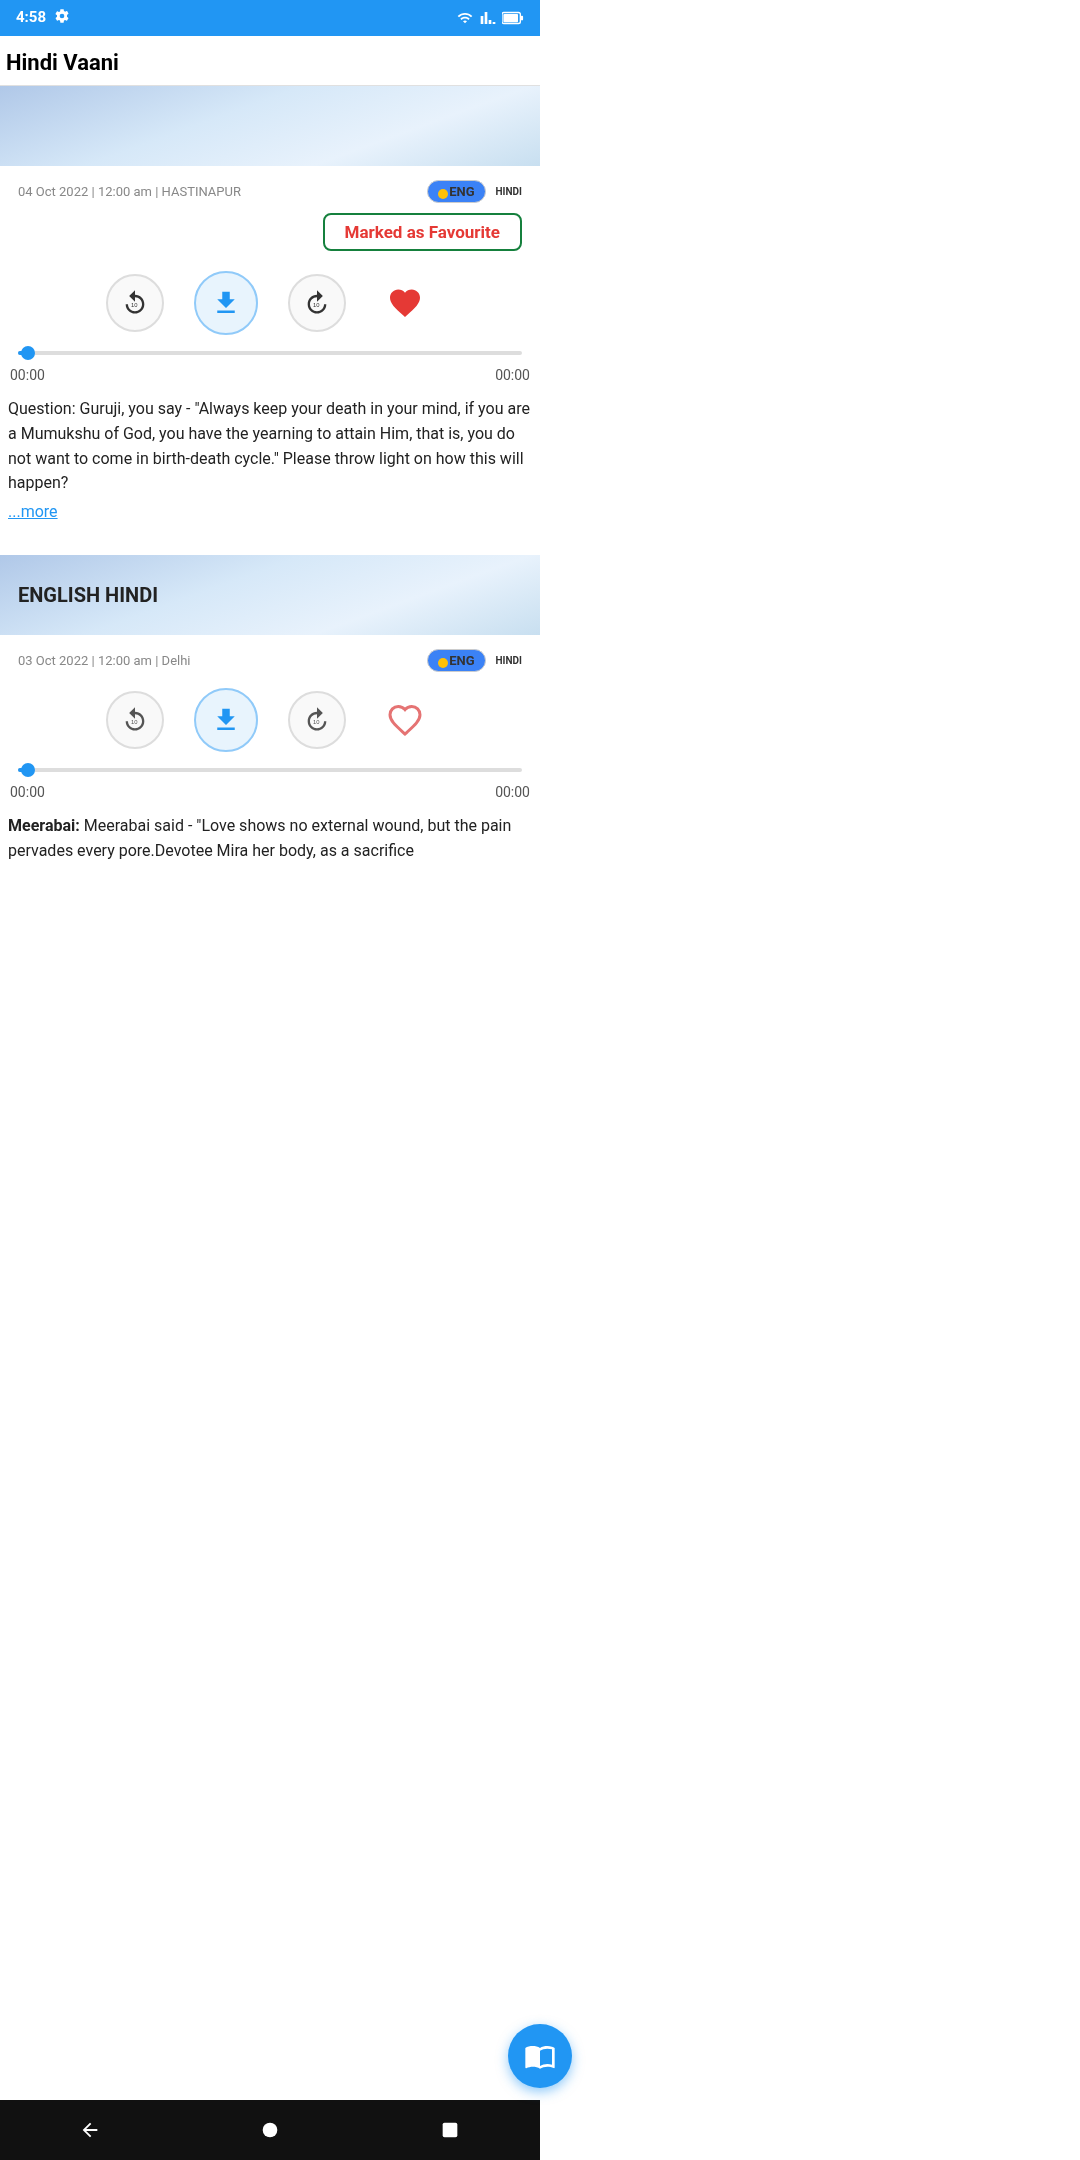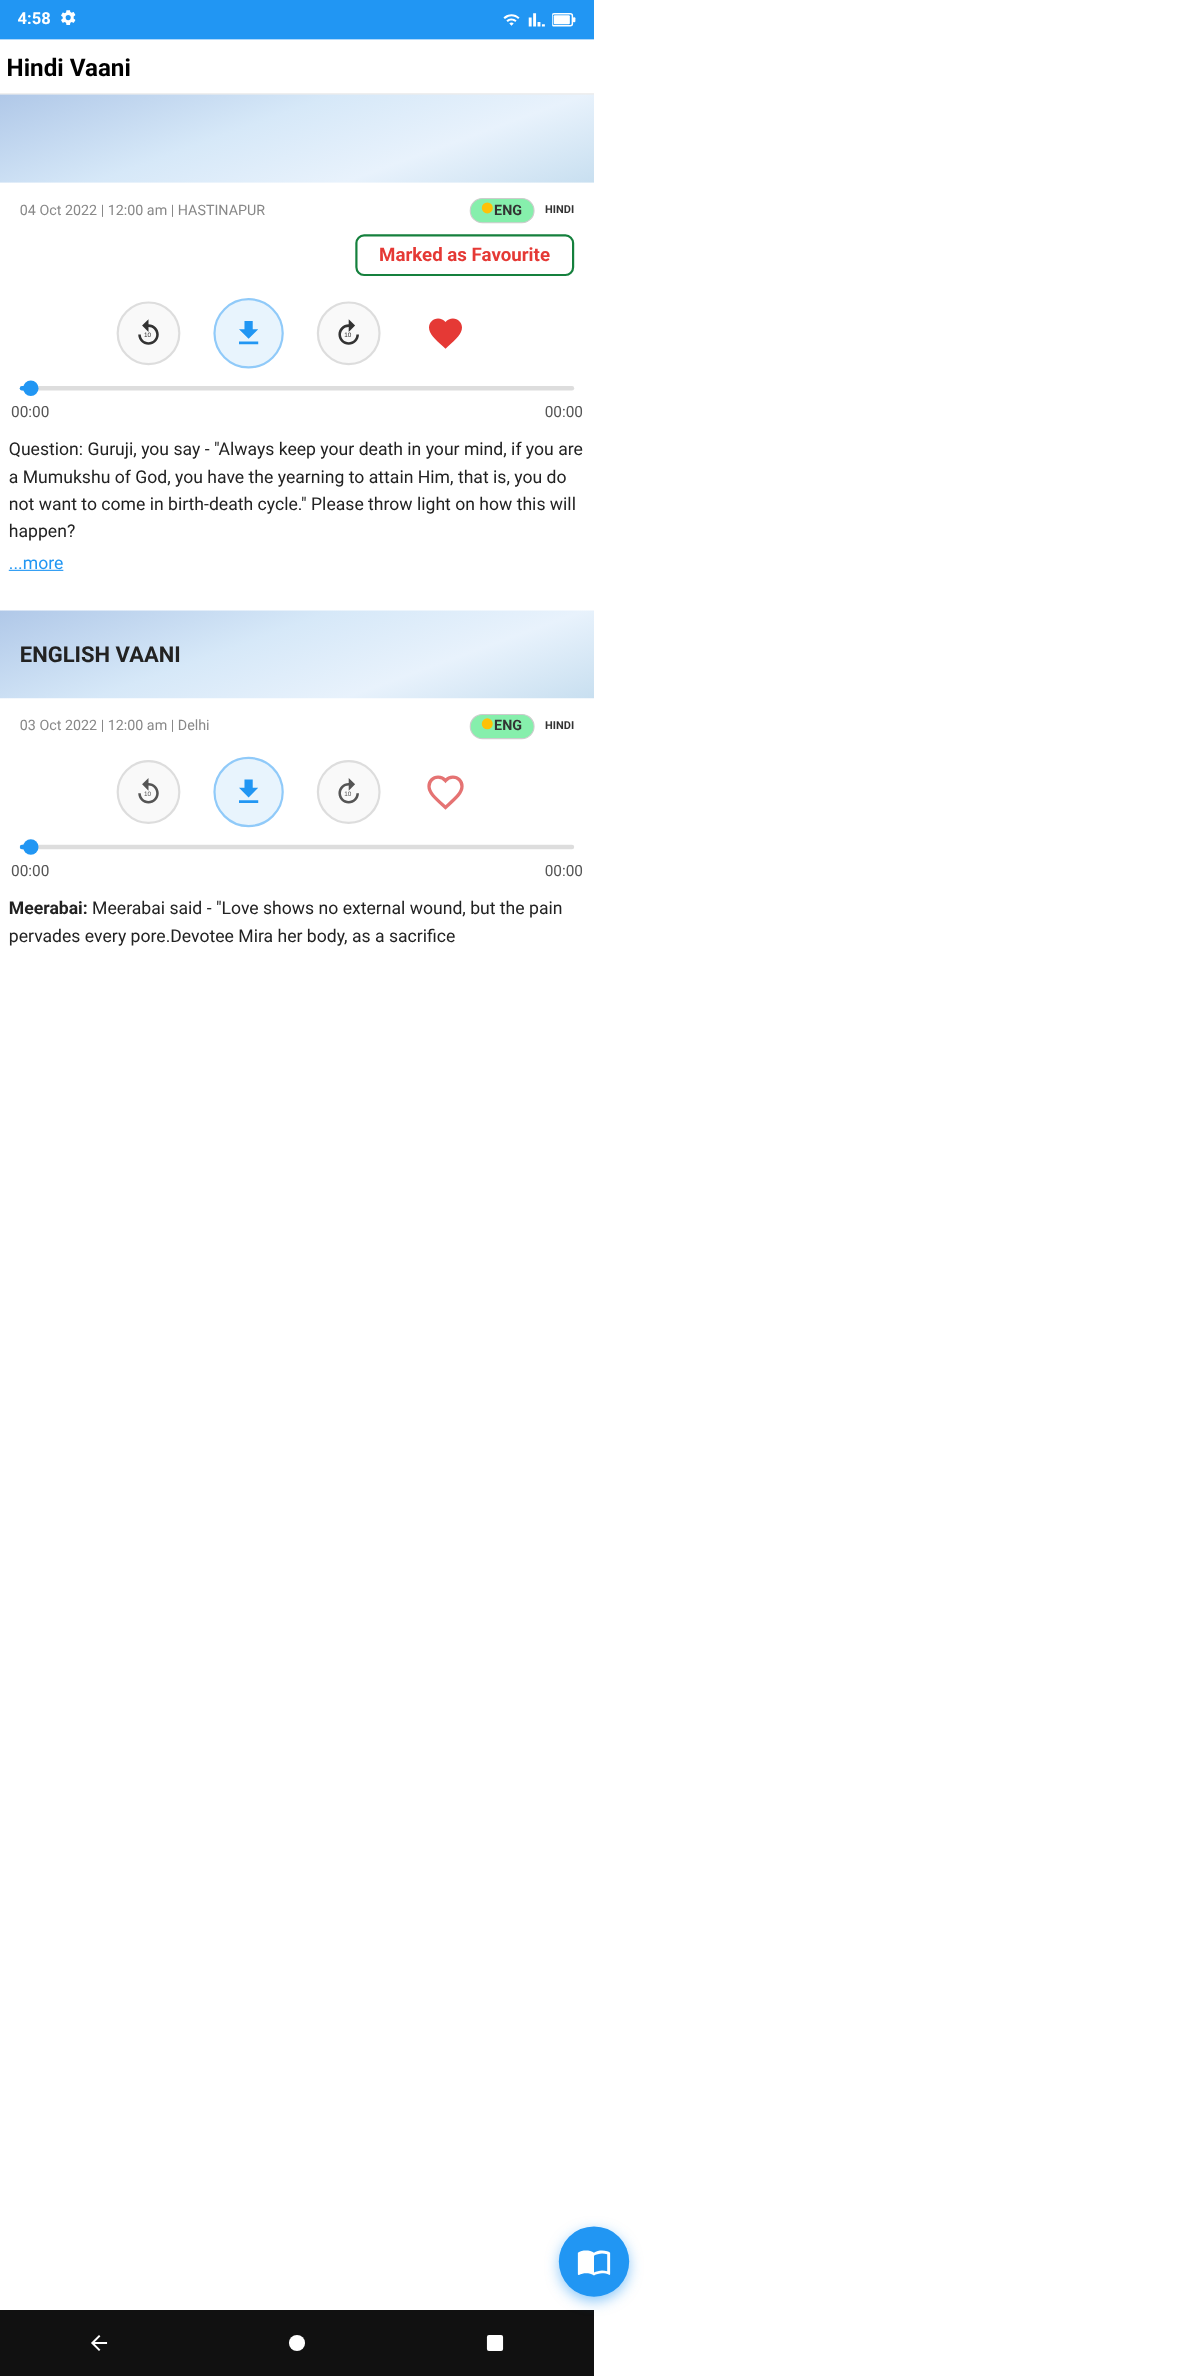--- a/index.html
+++ b/index.html
@@ -70,23 +70,23 @@
       font-size: 13px;
       color: #888;
     }
     .card-lang-row {
       display: flex;
       align-items: center;
       gap: 10px;
     }
     .lang-badge {
       display: flex;
-      align-items: flex-start;
+      align-items: flex-end;
       gap: 1px;
-      background: #86efac;
+      background: #3b82f6;
       border: 1px solid #ccc;
       border-radius: 20px;
       padding: 3px 10px;
       font-size: 13px;
       font-weight: bold;
       color: #333;
     }
     .lang-dot {
       width: 10px;
       height: 10px;
@@ -365,21 +365,21 @@
   </div>
 
   <div class="desc-block">
     <span>Question: Guruji, you say - "Always keep your death in your mind, if you are a Mumukshu of God, you have the yearning to attain Him, that is, you do not want to come in birth-death cycle."
 Please throw light on how this will happen?</span>
     <a class="more-link" href="#">...more</a>
   </div>
 </div>
 
 <div class="section-banner">
-  <span class="section-banner-title">ENGLISH VAANI</span>
+  <span class="section-banner-title">ENGLISH HINDI</span>
 </div>
 
 <div class="second-card">
   <div class="card-meta">
     <span class="card-date">03 Oct 2022 | 12:00 am | Delhi</span>
     <div class="card-lang-row">
       <div class="lang-badge">
         <span class="lang-dot"></span>
         <span>ENG</span>
       </div>

